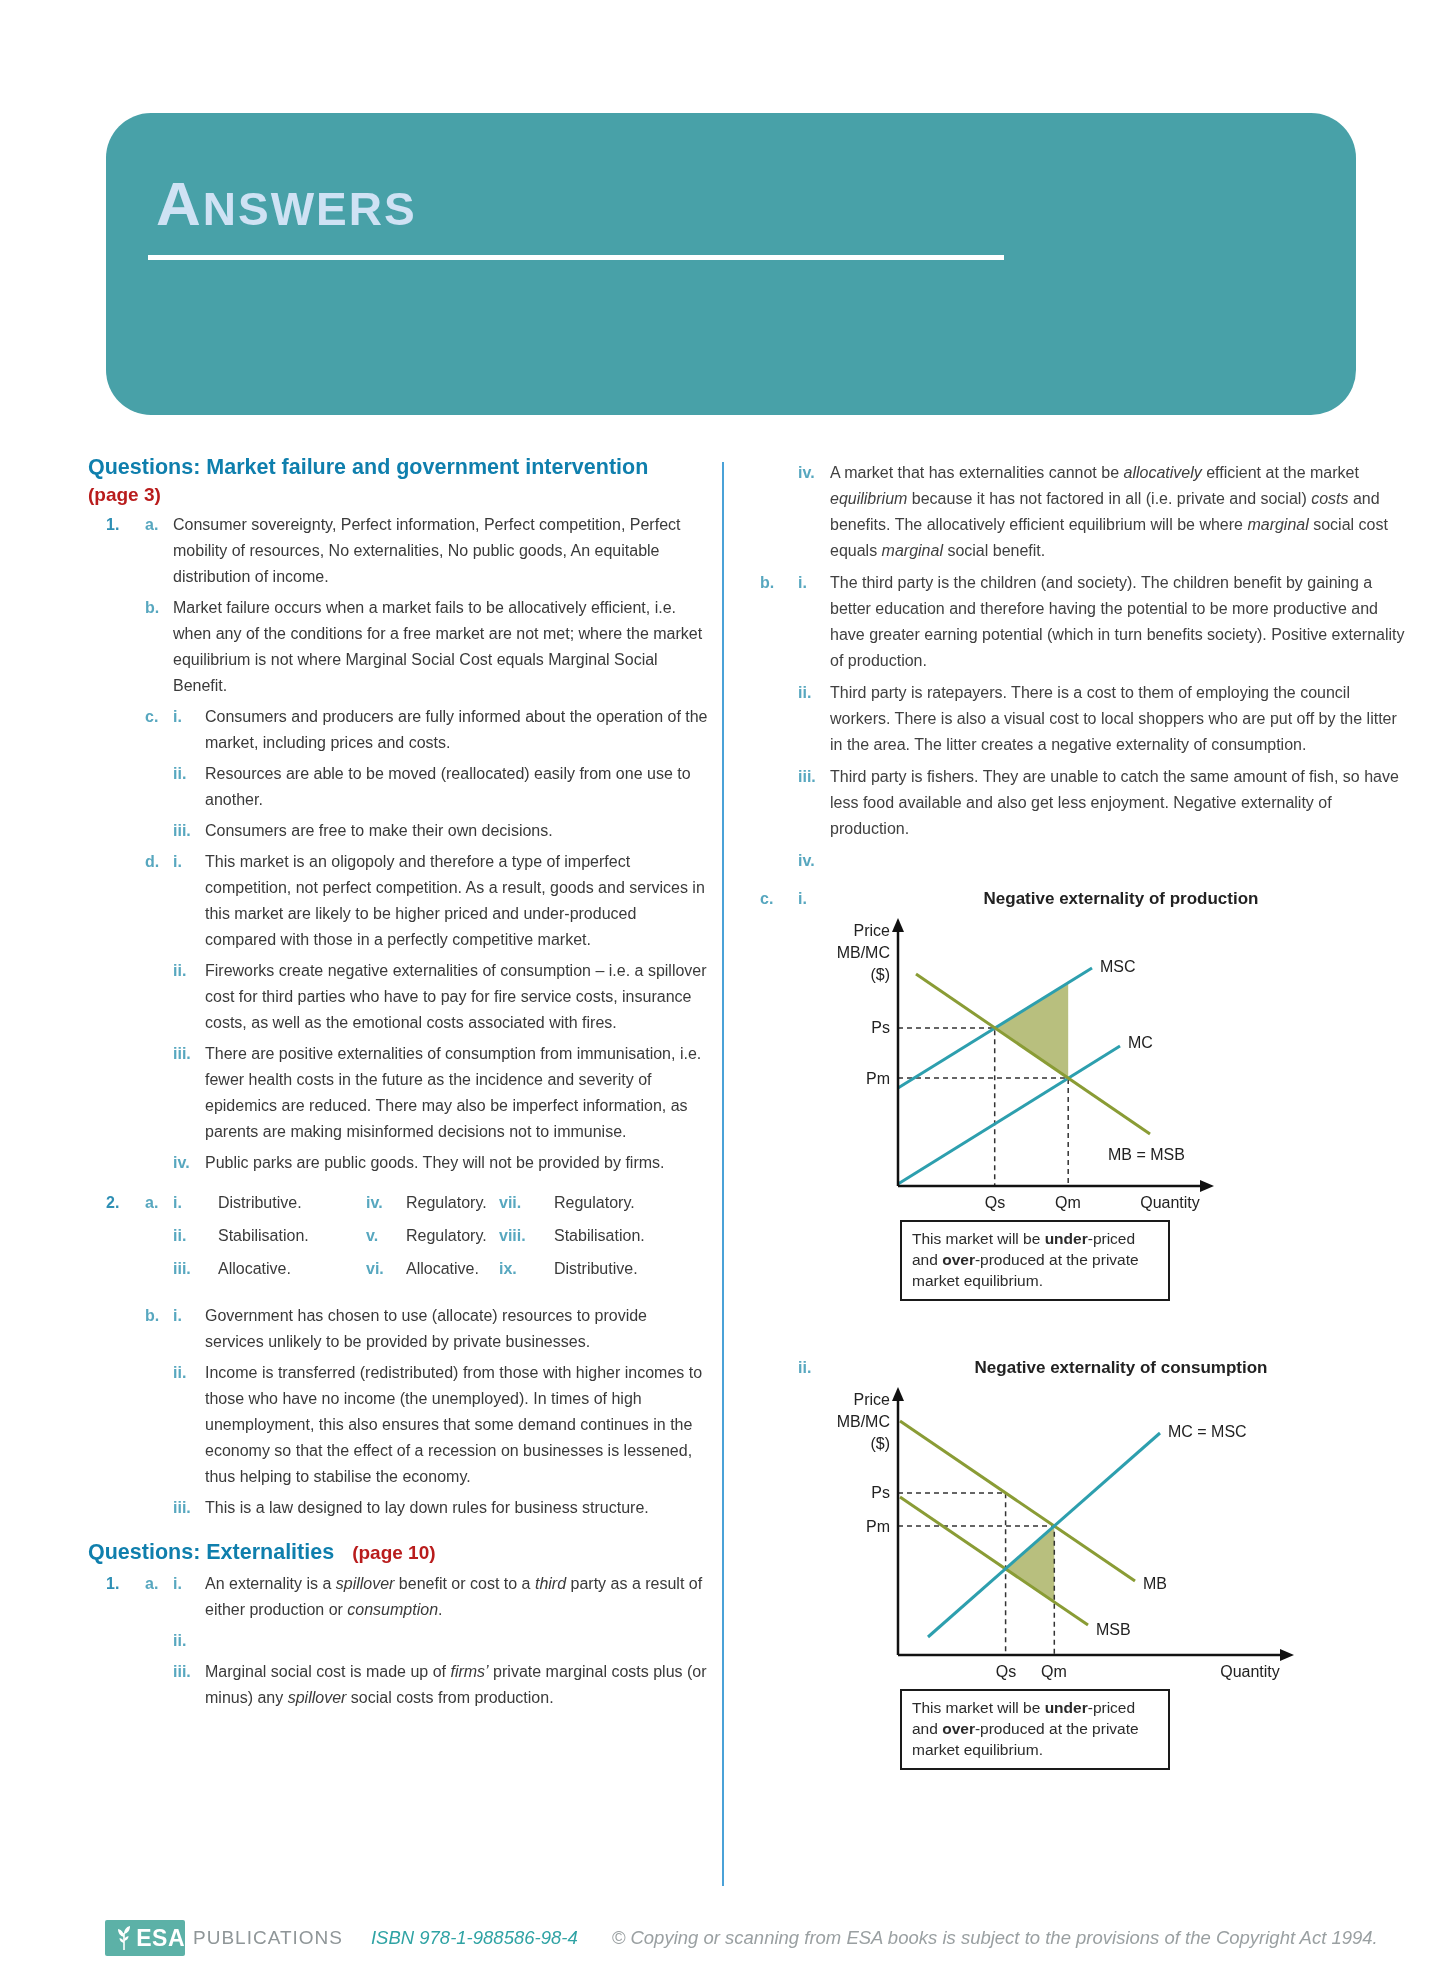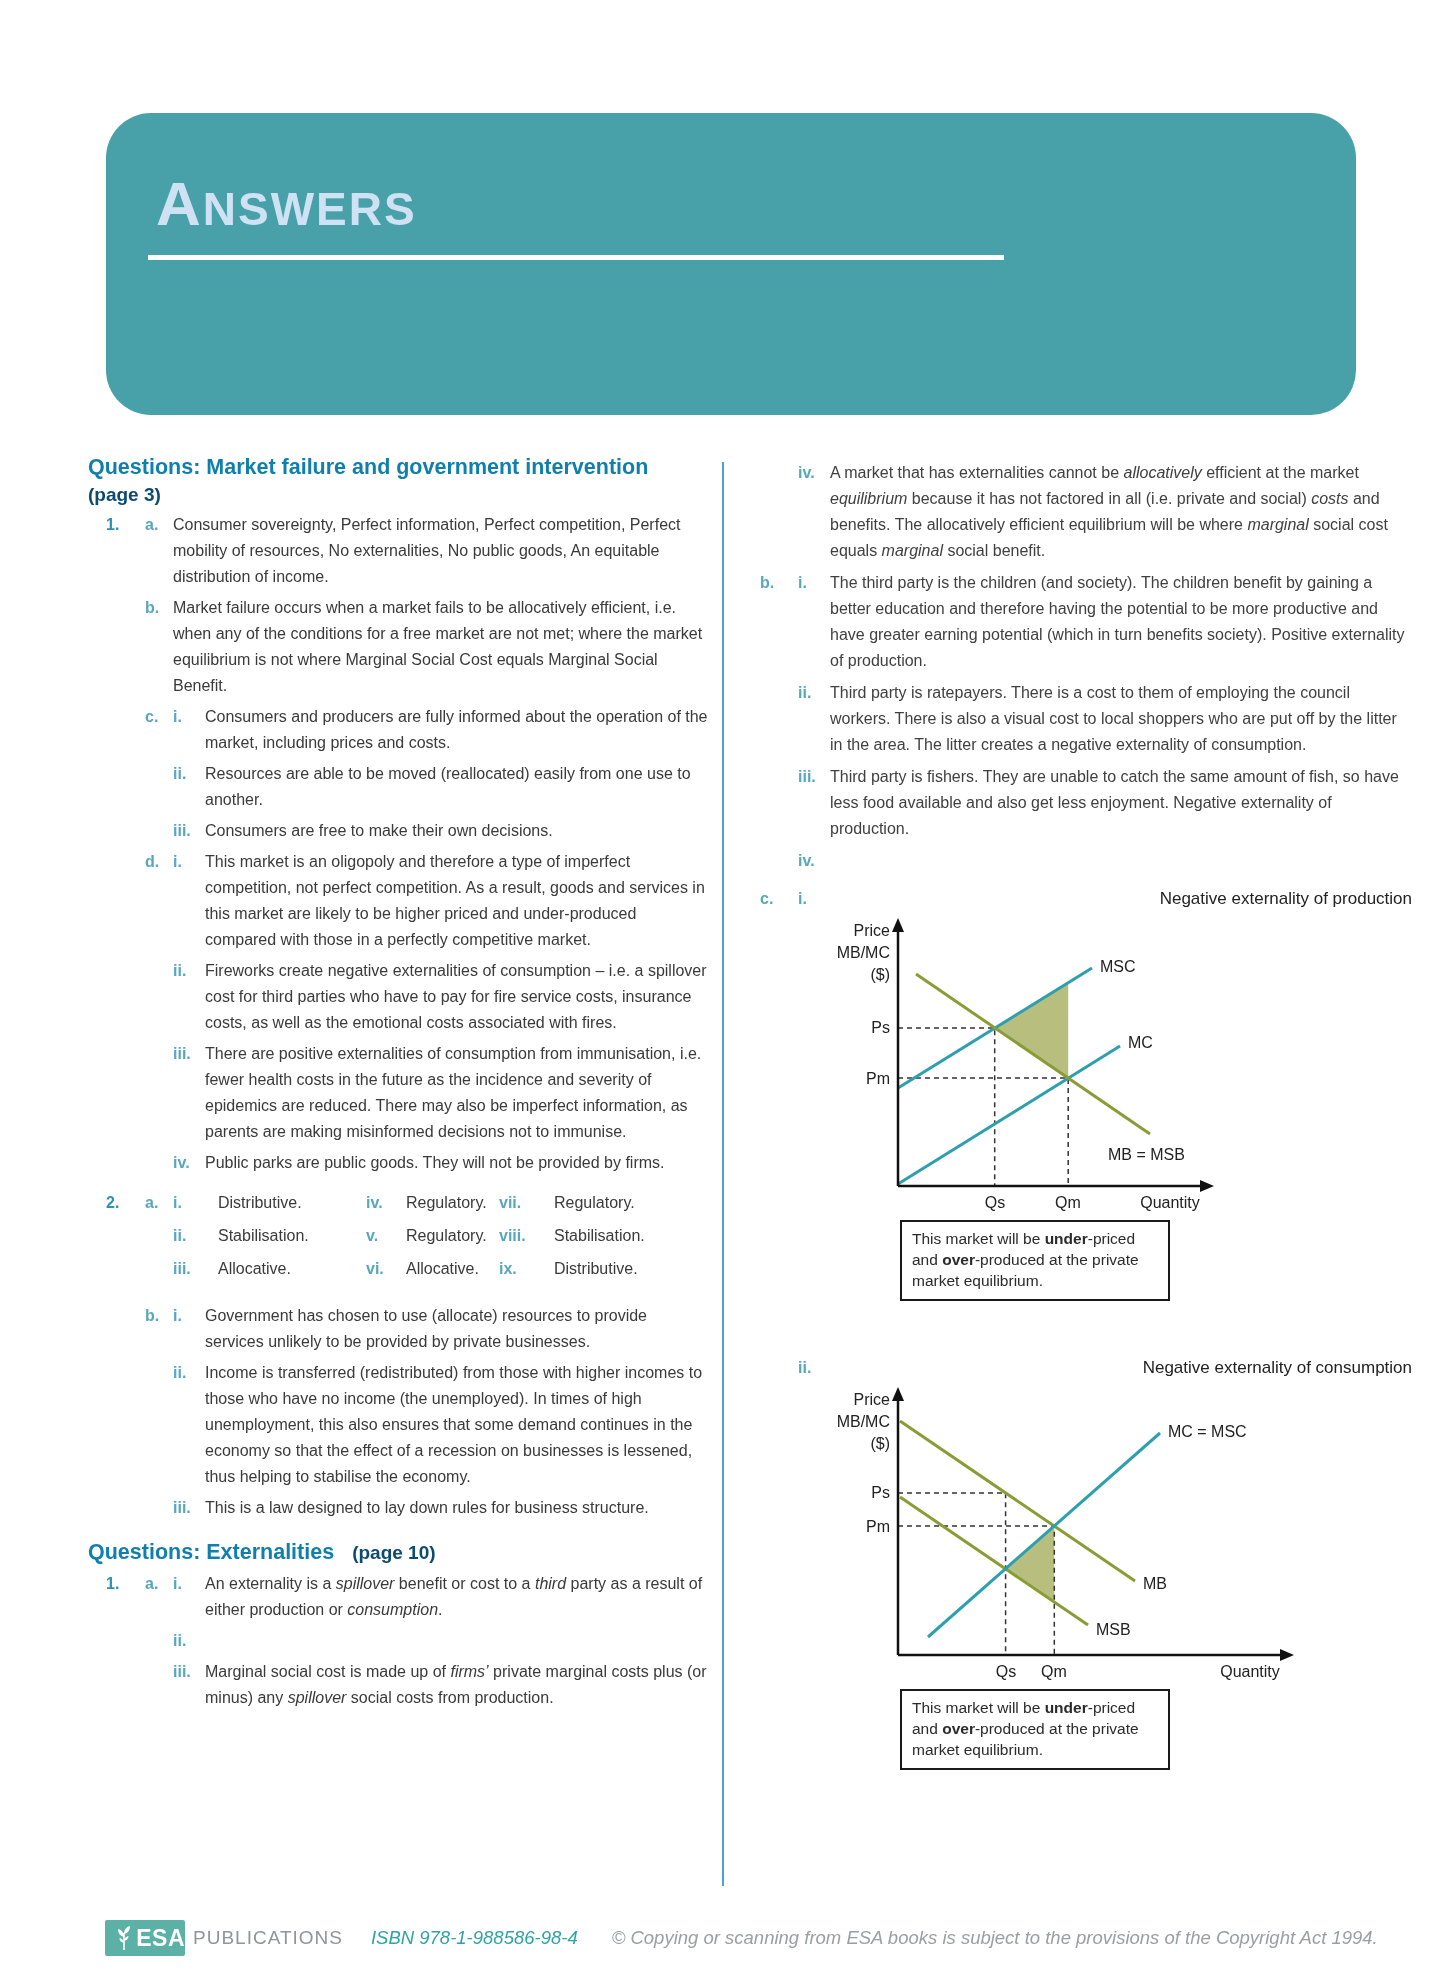--- a/index.html
+++ b/index.html
@@ -17,21 +17,21 @@
   .banner-rule { position:absolute; left:42px; top:142px; width:856px; height:5px;
     background:#ffffff; }
 
   
   .col-left  { position:absolute; left:88px;  top:452px; width:620px; }
   .col-right { position:absolute; left:760px; top:460px; width:652px; }
   .divider { position:absolute; left:722px; top:462px; width:2px; height:1424px;
     background:#4aa2d8; }
 
   h2.qhead { color:#0f7fad; font-size:21.5px; font-weight:bold; line-height:30px; }
-  .qpage { color:#0c4a6e; font-size:19px; font-weight:bold; line-height:26px; }
+  .qpage { color:#b91c1c; font-size:19px; font-weight:bold; line-height:26px; }
   .qhead .qpage-inline { font-size:19px; margin-left:18px; }
   .mb4 { margin-bottom:4px; } .mt14 { margin-top:14px; } .mt16 { margin-top:16px; }
 
   .row { display:grid; grid-template-columns:57px 28px 32px 1fr;
     font-size:16px; line-height:26px; margin-bottom:5px; }
   .row .num { padding-left:18px; color:#2e8fb4; font-weight:bold; }
   .row .letter { color:#57a7bf; font-weight:bold; }
   .row .roman { color:#57a7bf; font-weight:bold; }
   .row .txt { color:#3a3a3a; }
   .row .txt.span2 { grid-column:3 / 5; }
@@ -46,21 +46,21 @@
   .minitable { grid-column:3 / 5; }
   .minitable .trow { display:grid;
     grid-template-columns:45px 148px 40px 93px 55px 1fr;
     line-height:26px; margin-bottom:7px; }
   .minitable .r { color:#57a7bf; font-weight:bold; }
 
   
   .graph-title-row { display:grid; grid-template-columns:38px 32px 1fr;
     font-size:16px; line-height:30px; }
   .graph-title-row .letter, .graph-title-row .roman { color:#57a7bf; font-weight:bold; }
-  .graph-title { text-align:right; font-weight:normal; font-size:17px; color:#222; }
+  .graph-title { text-align:center; font-weight:bold; font-size:17px; color:#222; }
   .graph-svg { display:block; margin-left:70px; margin-top:2px; }
   svg text { font-family:"Liberation Sans", sans-serif; font-size:16px; fill:#222; }
   .caption-box { margin-left:140px; margin-top:4px; width:270px;
     border:2px solid #1a1a1a; padding:6px 10px 8px 10px;
     font-size:15.5px; line-height:21px; color:#2b2b2b; }
   .g2-title { margin-top:52px; }
 
   
   .footer { position:absolute; left:105px; top:1916px; width:1300px; height:44px;
     display:flex; align-items:center; }

